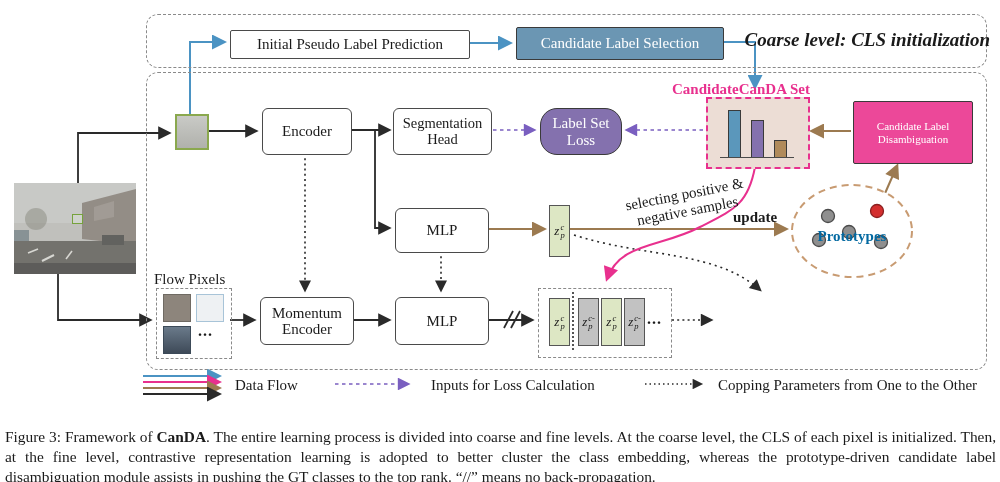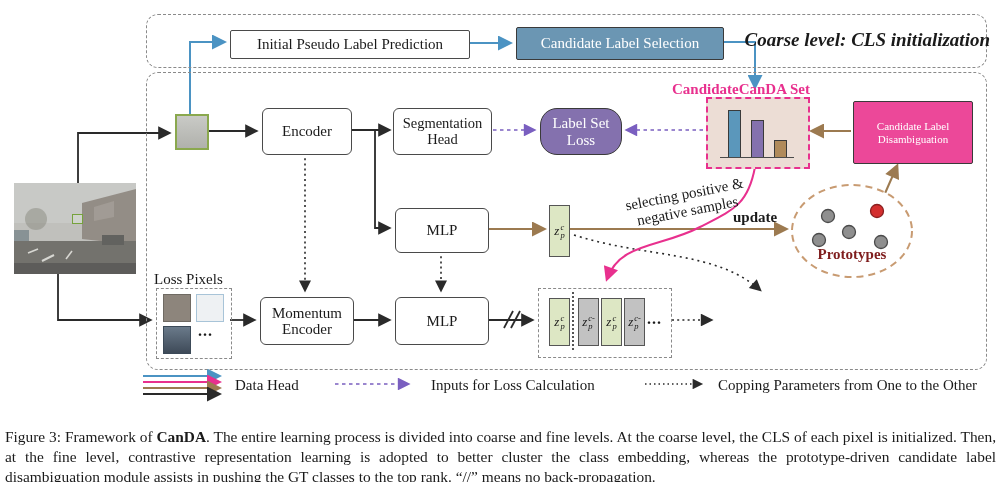--- a/index.html
+++ b/index.html
@@ -165,23 +165,23 @@
         <span>p</span>
       </span>
   </div>
 
   <div class="abs" style="left:597px;top:186px;width:178px;z-index:4;text-align:center;font-size:15px;line-height:1.1;transform:rotate(-11deg);">
     <div>selecting positive &amp;</div>
     <div>negative samples</div>
   </div>
   <div class="abs" style="left:733px;top:209px;z-index:4;font-size:15px;font-weight:600;">update</div>
 
-  <div class="lbl" style="left:804px;top:247px;width:96px;font-weight:bold;color:#7f1d1d;">Prototypes</div>
-
-  <div class="abs" style="left:154px;top:271px;z-index:4;font-size:15px;">Loss Pixels</div>
+  <div class="lbl" style="left:804px;top:229px;width:96px;font-weight:bold;color:#0369a1;">Prototypes</div>
+
+  <div class="abs" style="left:154px;top:271px;z-index:4;font-size:15px;">Flow Pixels</div>
   <div class="abs" style="left:156px;top:288px;width:74px;height:69px;border:1.6px dashed #8a8a8a;z-index:3;">
     <div class="abs" style="left:6px;top:5px;width:26px;height:26px;background:#8d857c;border:1px solid #6f6a63;"></div>
     <div class="abs" style="left:39px;top:5px;width:26px;height:26px;background:#eef1f3;border:1.4px solid #a8c4d8;"></div>
     <div class="abs" style="left:6px;top:37px;width:26px;height:26px;background:linear-gradient(#6a7a8a,#3e4a58);border:1.4px solid #3c4a58;"></div>
     <div class="abs" style="left:41px;top:33px;font-weight:bold;font-size:16px;letter-spacing:1px;">...</div>
   </div>
 
   <div class="node wbox" style="left:260px;top:297px;width:92px;height:46px;">
     <span>Momentum Encoder</span>
   </div>
@@ -217,21 +217,21 @@
     <i>z</i>
       <span class="ss">
         <span>c-</span>
         <span>p</span>
       </span>
   </div>
   <div class="abs" style="left:647px;top:310px;z-index:4;font-weight:bold;font-size:16px;letter-spacing:1px;">...</div>
 
 
 
-  <div class="legend-txt" style="left:235px;top:377px;">Data Head</div>
+  <div class="legend-txt" style="left:235px;top:377px;">Data Flow</div>
   <div class="legend-txt" style="left:718px;top:377px;">Copping Parameters from One to the Other</div>
   <div class="legend-txt" style="left:431px;top:377px;">Inputs for Loss Calculation</div>
 
   <p id="caption">
     <span>Figure 3: Framework of </span><b>CanDA</b><span>. The entire learning process is divided into coarse and fine levels. At the coarse level, the CLS of each pixel is initialized. Then, at the fine level, contrastive representation learning is adopted to better cluster the class embedding, whereas the prototype-driven candidate label disambiguation module assists in pushing the GT classes to the top rank. “//” means no back-propagation.</span>
   </p>
 
 </div>
 
 </body></html>

